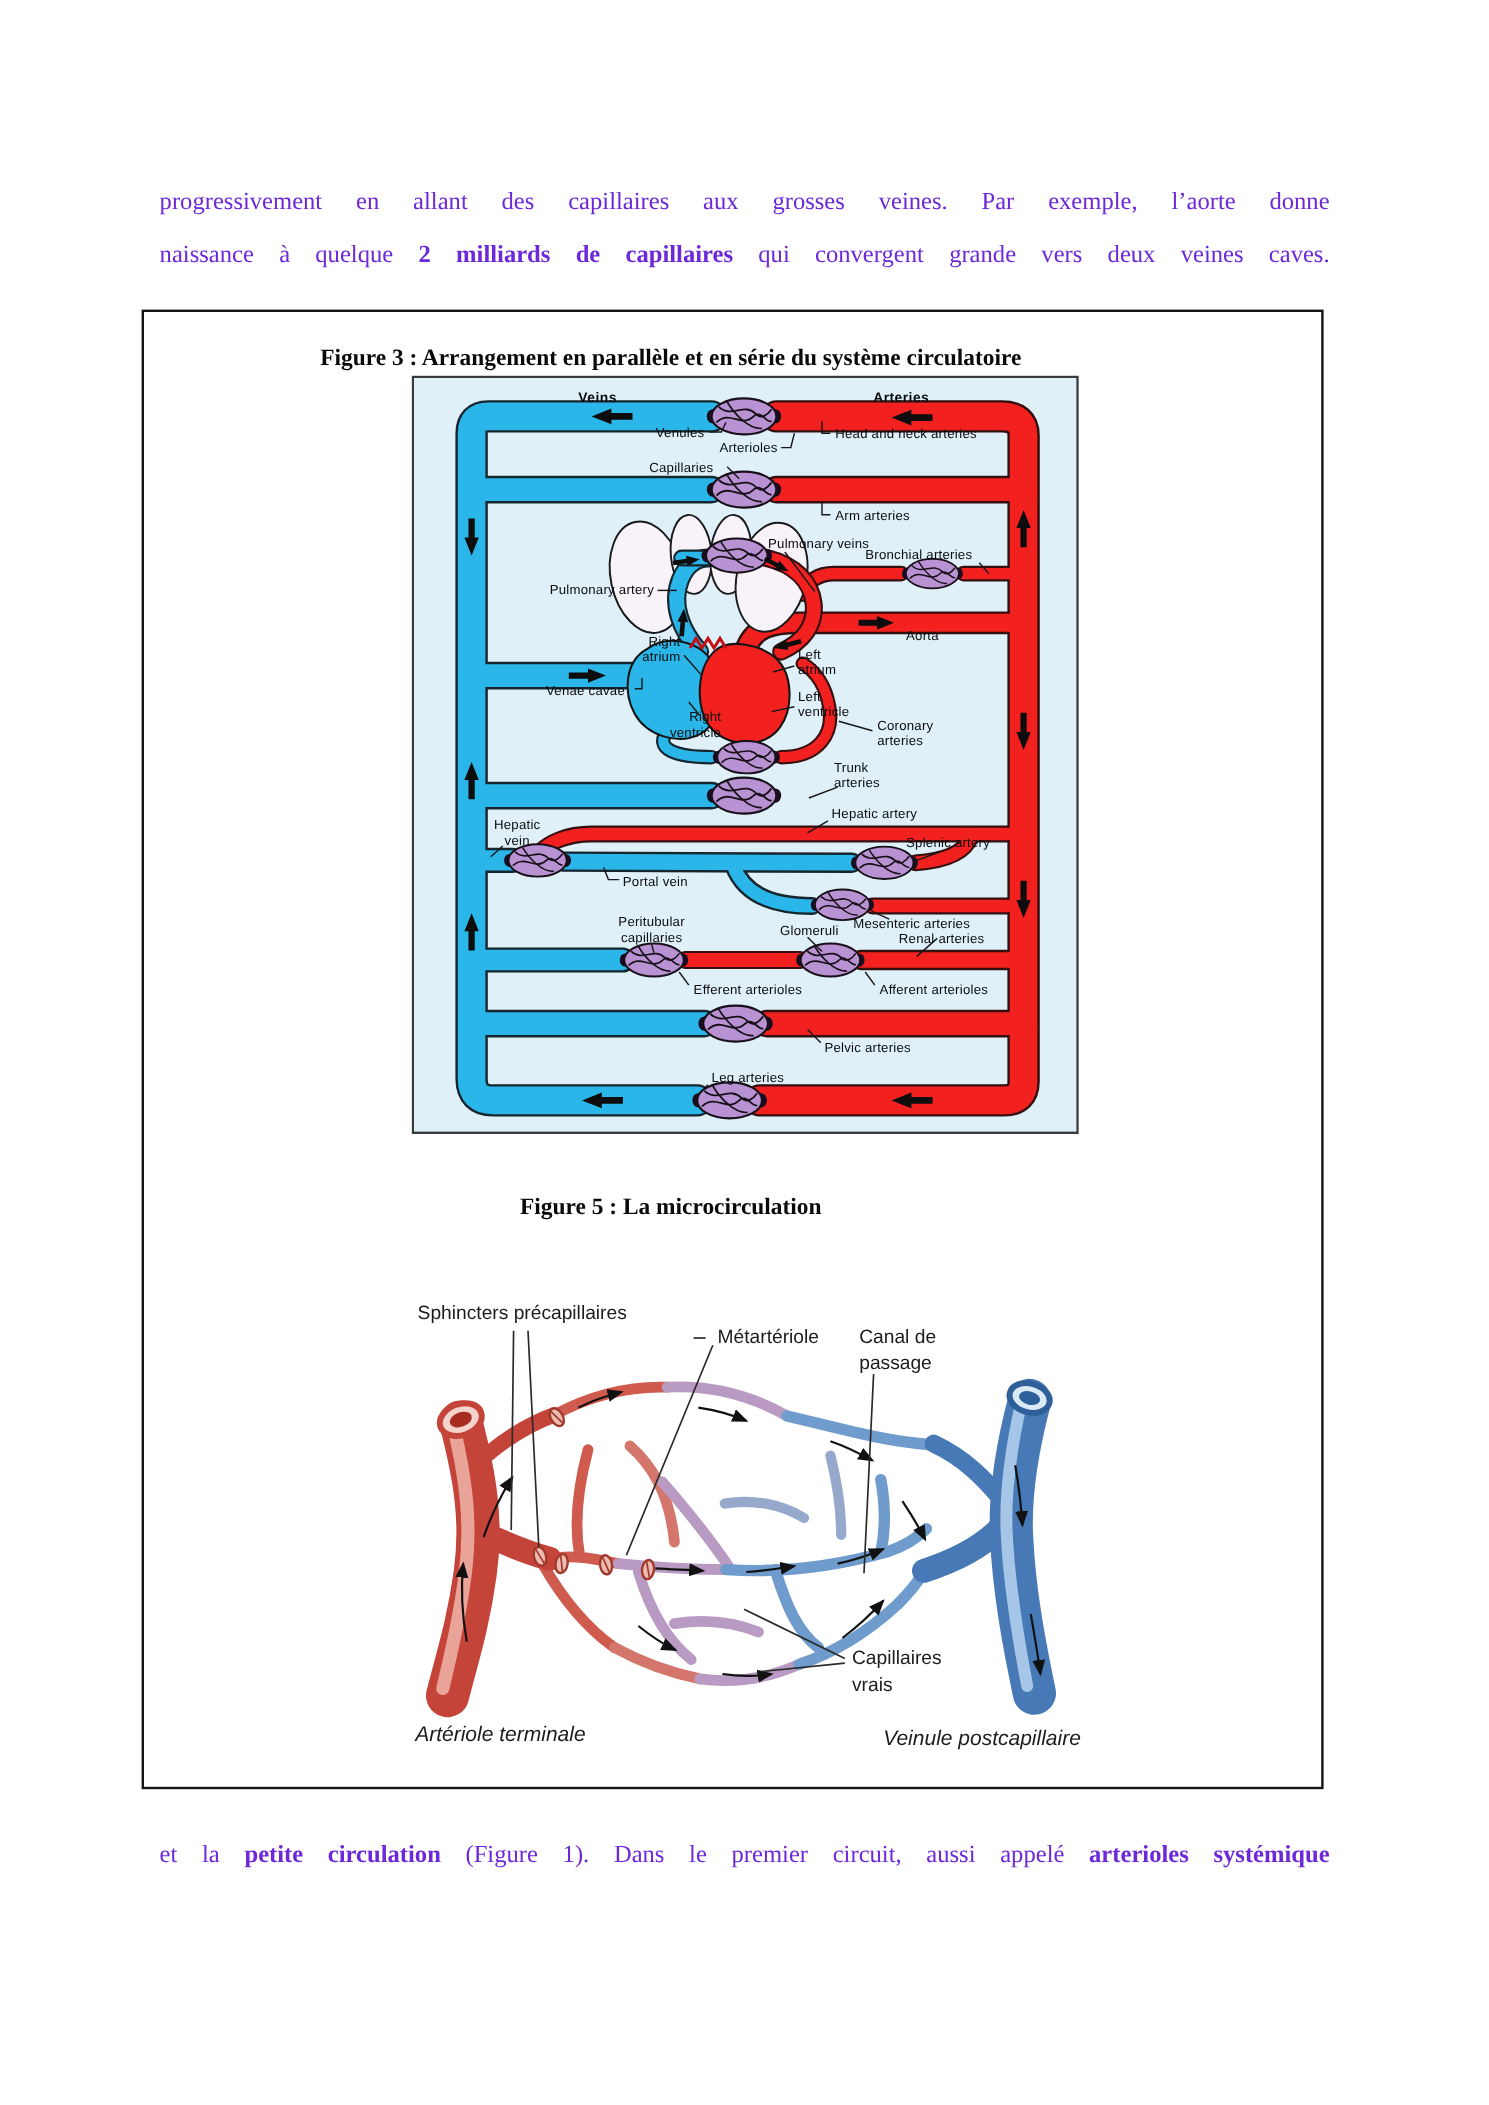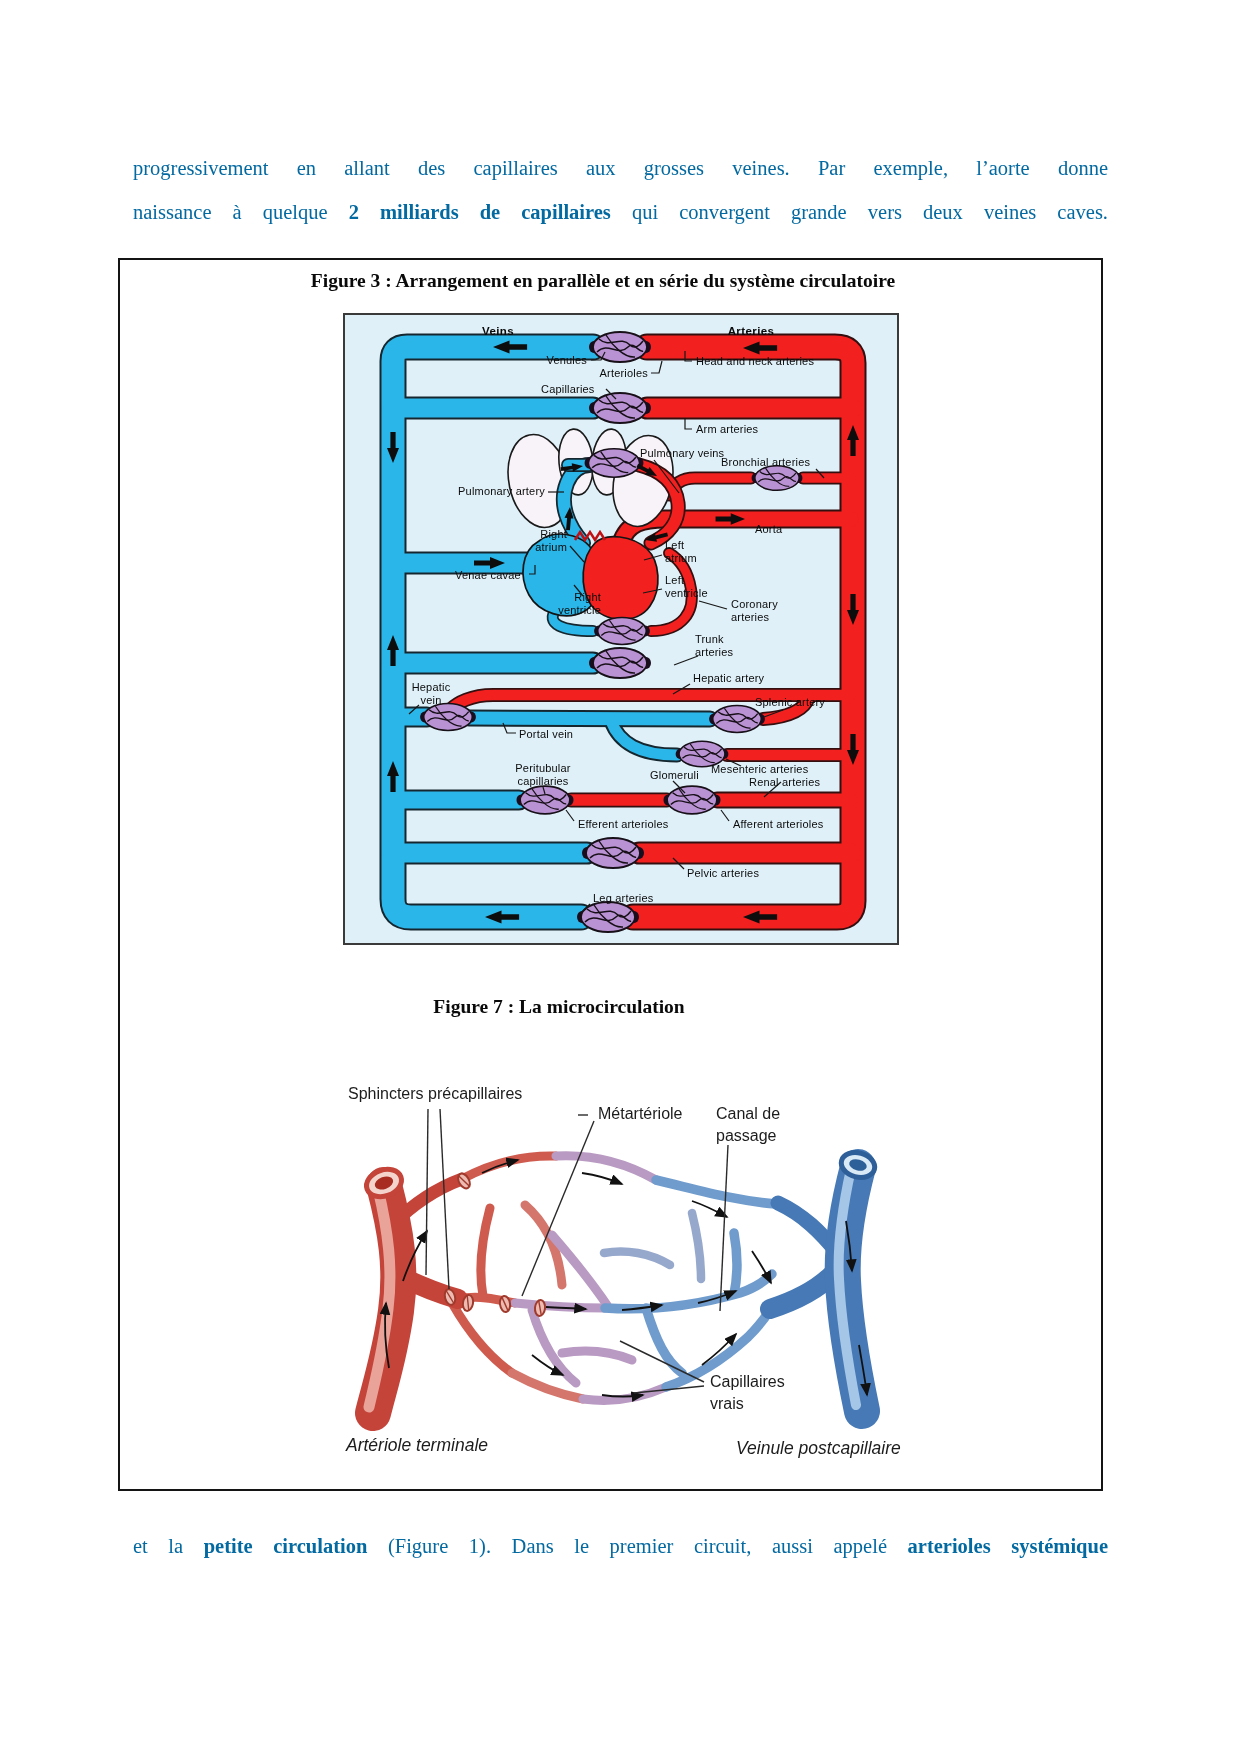--- a/index.html
+++ b/index.html
@@ -1,17 +1,17 @@
 <!DOCTYPE html>
 <html><head>
 <meta charset="utf-8">
 <style>
   html,body{margin:0;padding:0;background:#ffffff;}
   body{width:1241px;height:1754px;position:relative;font-family:"Liberation Serif",serif;color:#111;}
-  .para{position:absolute;left:133px;width:975px;font-size:20.5px;line-height:44px;color:#0369a1;}
+  .para{position:absolute;left:133px;width:975px;font-size:20.5px;line-height:44px;color:#6d28d9;}
   .jline{text-align:justify;text-align-last:justify;white-space:normal;}
   .para b{font-weight:700;}
   .figbox{position:absolute;left:118px;top:258px;width:981px;height:1229px;border:2px solid #141414;background:#ffffff;}
   .figtitle{position:absolute;left:0;width:878px;text-align:center;font-weight:700;font-size:19.5px;font-family:"Liberation Serif",serif;color:#0a0a0a;}
   .fig3img{position:absolute;left:223px;top:53px;width:556px;height:632px;}
   .fig4img{position:absolute;left:180px;top:793px;width:610px;height:425px;}
   svg text{font-family:"Liberation Sans",sans-serif;fill:#0b0b0b;}
   .hdr3{font-size:11.5px;font-weight:700;letter-spacing:.4px;}
   .lb3{font-size:11px;letter-spacing:.2px;}
   .lb4{font-size:16px;fill:#1c1c1c;}
@@ -27,21 +27,21 @@
 </head>
 <body>
 
 <div class="para" style="top:146px;">
   <div class="jline"><span>progressivement en allant des capillaires aux grosses veines. Par exemple, l’aorte donne</span></div>
   <div class="jline"><span>naissance à quelque </span><b>2 milliards de capillaires</b><span> qui convergent grande vers deux veines caves.</span></div>
 </div>
 
 <div class="figbox">
 
-  <div class="figtitle" style="top:10px;padding-left:44px;">Figure 3 : Arrangement en parallèle et en série du système circulatoire</div>
+  <div class="figtitle" style="top:28px;">Figure 3 : Arrangement en parallèle et en série du système circulatoire</div>
 
   <svg class="fig3img" viewBox="0 0 556 632">
     <defs>
       <g id="bed3">
         <ellipse cx="-26" cy="0" rx="5" ry="6" fill="#1a0d1f"></ellipse>
         <ellipse cx="26" cy="0" rx="5" ry="6" fill="#1a0d1f"></ellipse>
         <ellipse cx="0" cy="0" rx="27" ry="15" fill="#b892d2" stroke="#181018" stroke-width="1.8"></ellipse>
         <path d="M -21,-8 C -10,2 0,-12 10,-2 C 15,3 20,-2 23,-6" stroke="#181018" stroke-width="1.5" fill="none"></path>
         <path d="M -23,5 C -12,-6 -2,10 8,0 C 14,-6 19,6 23,4" stroke="#181018" stroke-width="1.5" fill="none"></path>
         <path d="M -14,-12 C -8,-2 4,11 15,10" stroke="#181018" stroke-width="1.4" fill="none"></path>
@@ -231,21 +231,21 @@
       <text class="lb3" x="200" y="459" text-anchor="middle">Peritubular</text>
       <text class="lb3" x="200" y="472" text-anchor="middle">capillaries</text>
       <text class="lb3" x="307" y="466">Glomeruli</text>
       <text class="lb3" x="235" y="515">Efferent arterioles</text>
       <text class="lb3" x="390" y="515">Afferent arterioles</text>
       <text class="lb3" x="344" y="564">Pelvic arteries</text>
       <text class="lb3" x="250" y="589">Leg arteries</text>
     </g>
   </svg>
 
-  <div class="figtitle" style="top:736px;">Figure 7 : La microcirculation</div>
+  <div class="figtitle" style="top:736px;">Figure 5 : La microcirculation</div>
 
   <svg class="fig4img" viewBox="0 0 610 425">
     <defs>
       <marker id="ah4" markerWidth="9" markerHeight="8" refX="6.5" refY="3" orient="auto">
         <path d="M0,0 L7.5,3 L0,6 Z" fill="#111"></path>
       </marker>
       <g id="knot4">
         <ellipse rx="5" ry="8" fill="#eebbb2" stroke="#a03a2c" stroke-width="2"></ellipse>
         <line x1="-2" y1="-7" x2="2" y2="7" stroke="#a03a2c" stroke-width="1.4"></line>
       </g>

